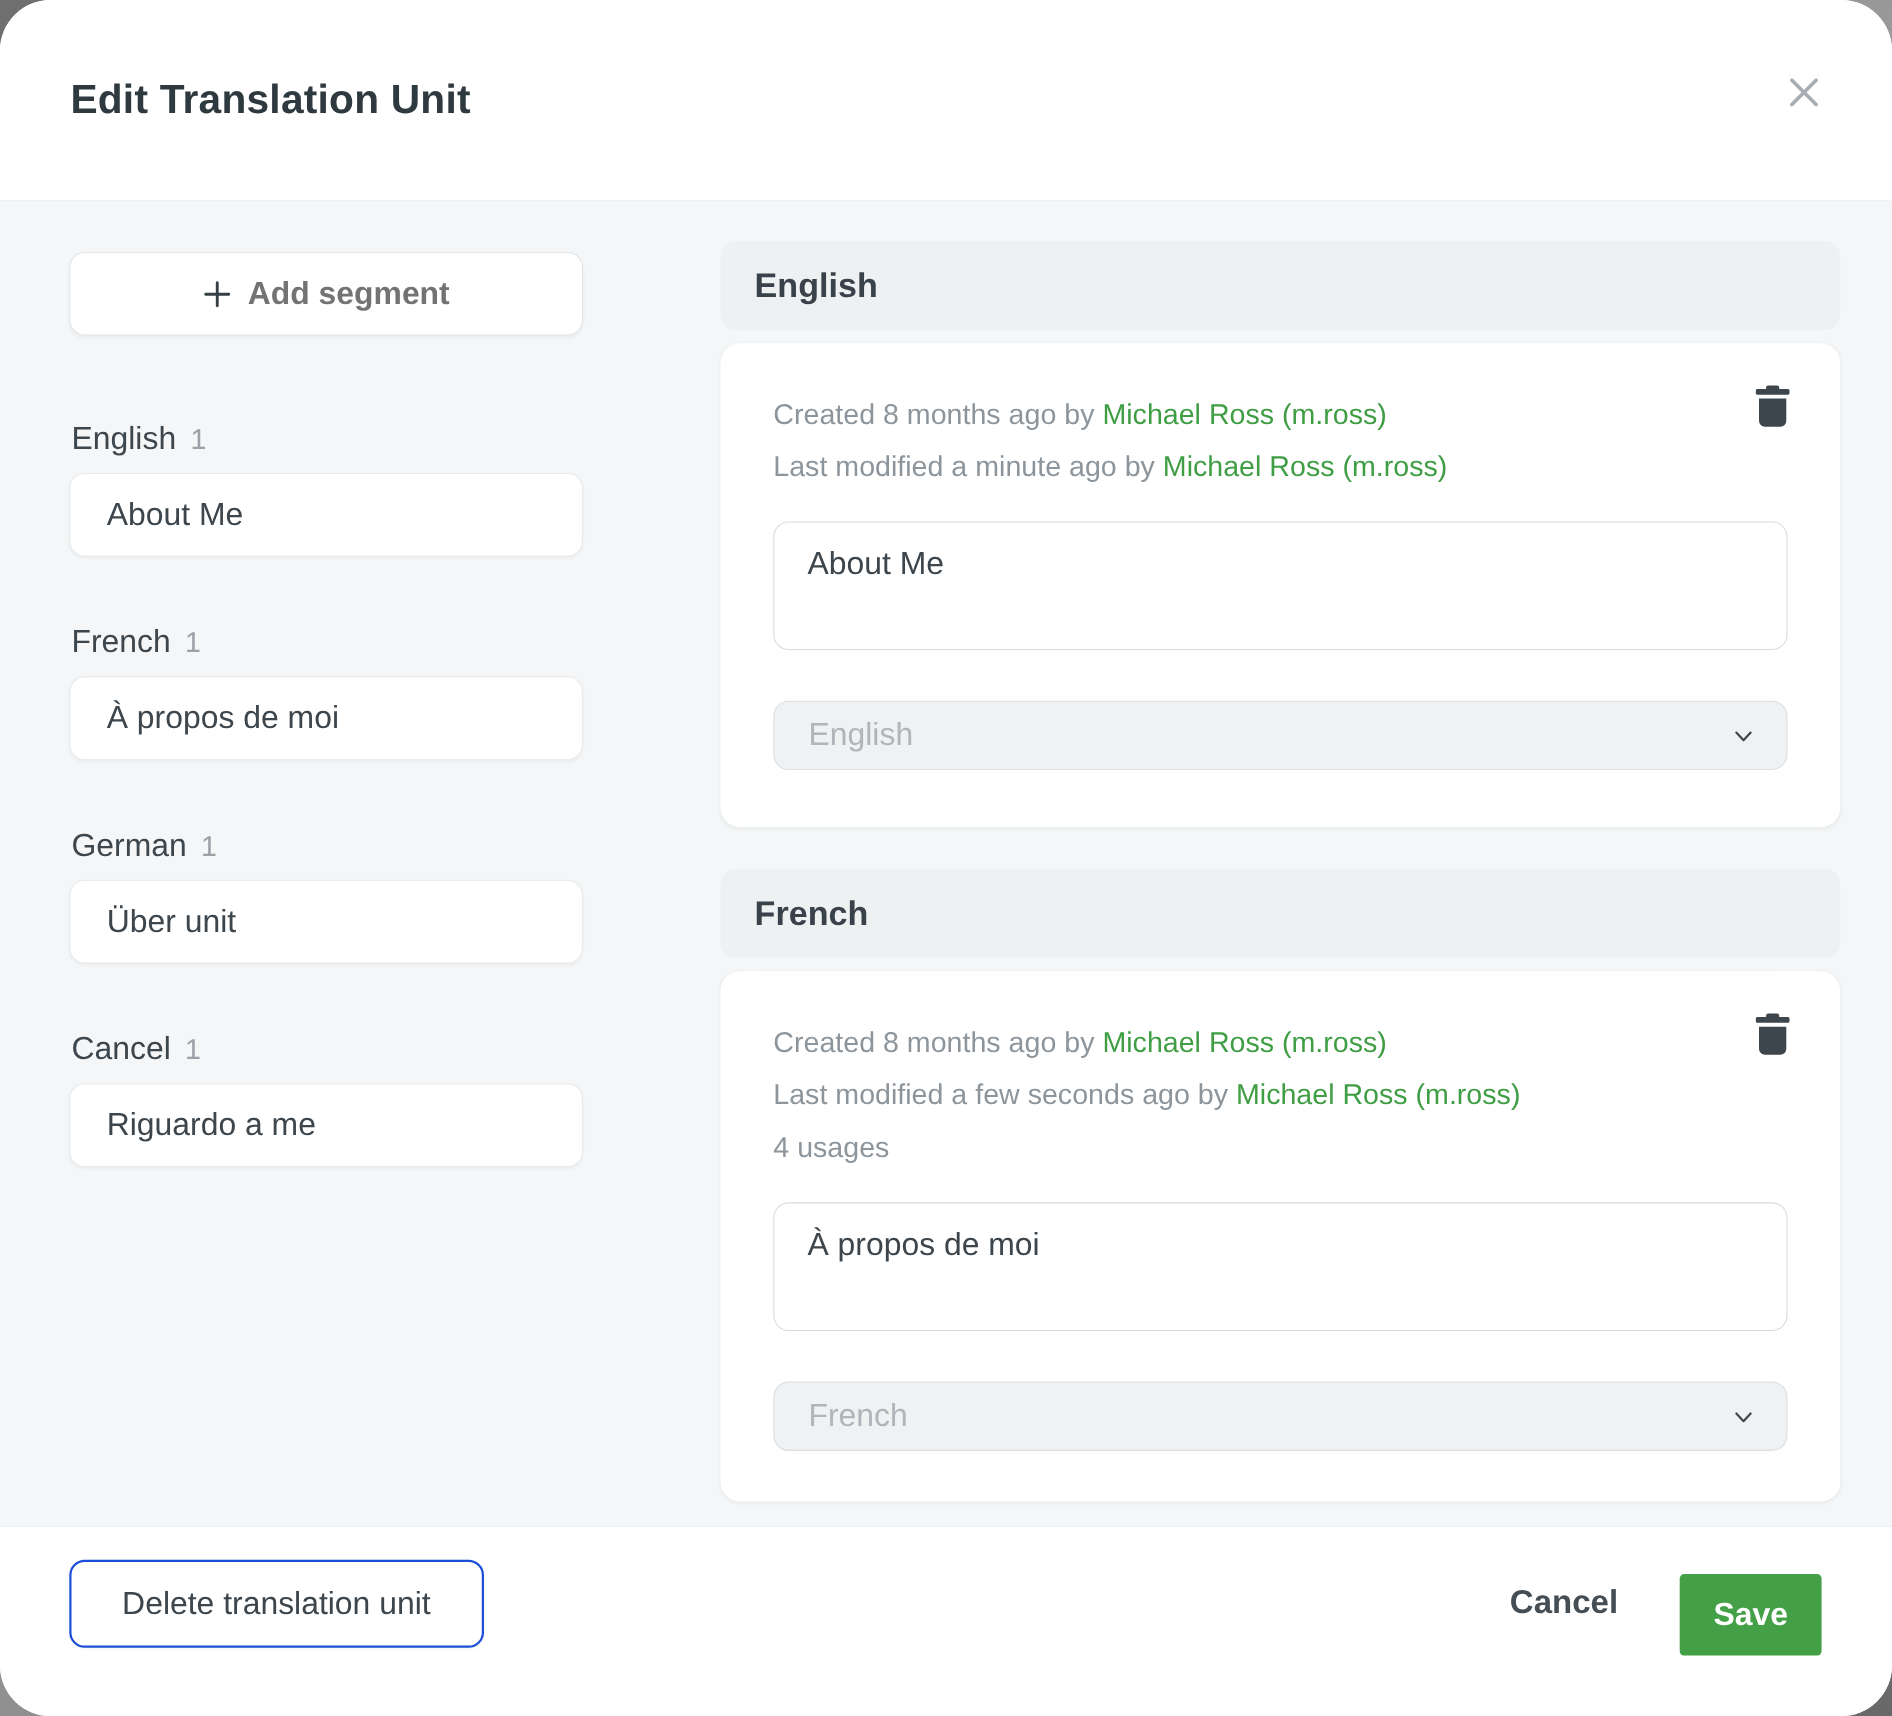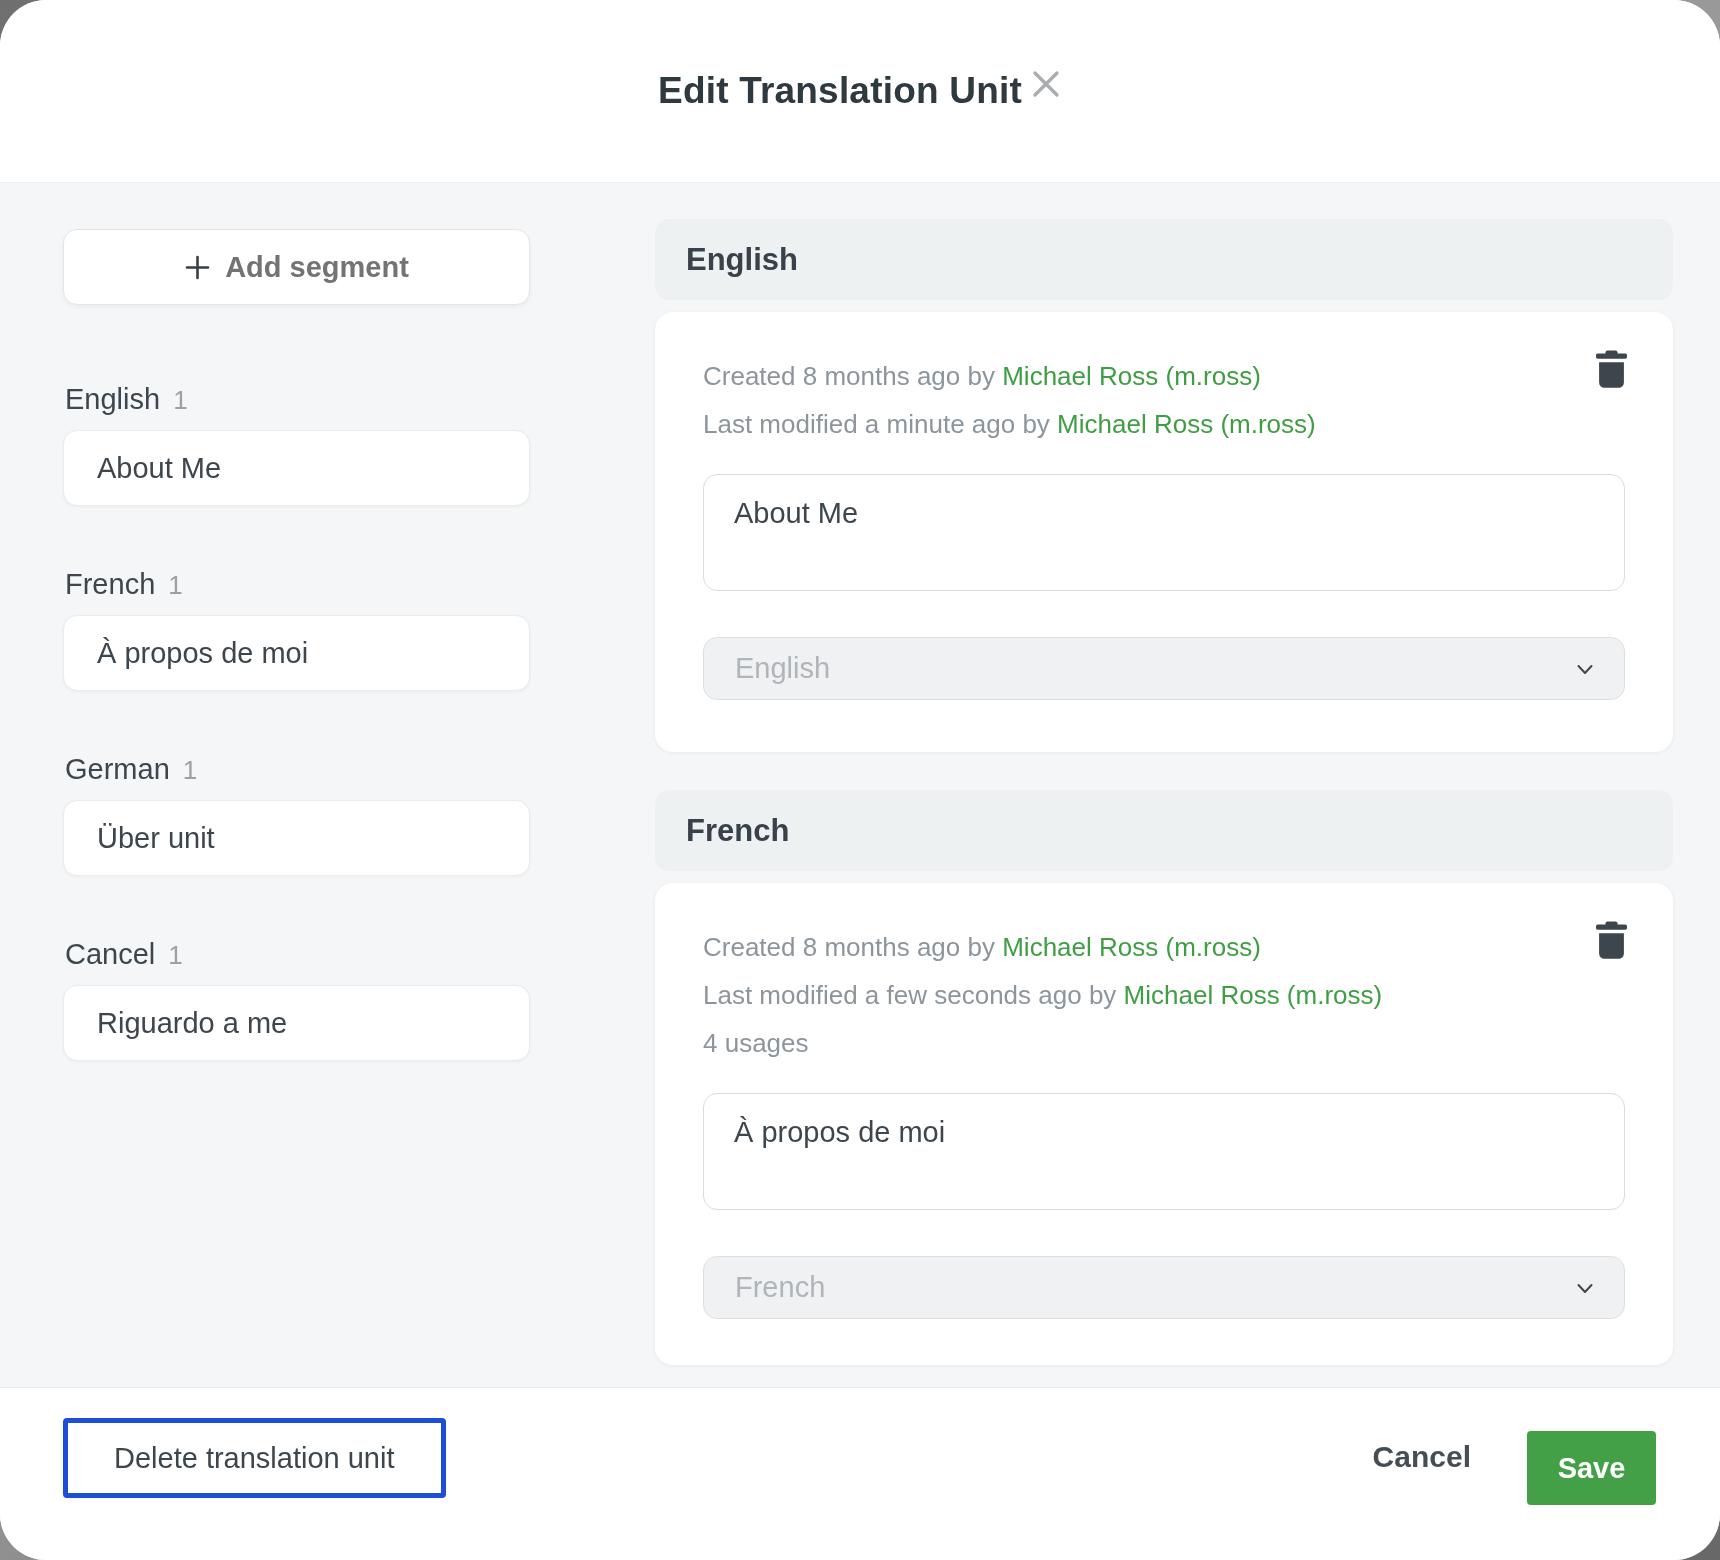--- a/index.html
+++ b/index.html
@@ -15,21 +15,21 @@
     background: #fff;
     border-radius: 46px;
     display: flex; flex-direction: column;
     overflow: hidden;
   }
   
   .modal-header {
     height: 183px; flex: 0 0 183px;
     background: #fff;
     border-bottom: 1px solid #eceef0;
-    display: flex; align-items: center; justify-content: center;
+    display: flex; align-items: center; justify-content: space-between;
     padding: 0 56px 0 64px;
   }
   .modal-title {
     font-size: 37px; font-weight: 600; color: #2e3940; letter-spacing: .2px;
   }
   .close-btn {
     width: 48px; height: 48px; border: none; background: transparent;
     cursor: pointer; display: flex; align-items: center; justify-content: center;
     margin-top: -14px;
   }
@@ -107,21 +107,21 @@
   }
   
   .modal-footer {
     height: 173px; flex: 0 0 173px;
     background: #fff; border-top: 1px solid #e9ebed;
     display: flex; align-items: flex-start; justify-content: space-between;
     padding: 30px 64px 0 63px;
   }
   .delete-btn {
     height: 80px; padding: 0 46px;
-    background: #fff; border: 5px solid #1d4ed8; border-radius: 4px;
+    background: #fff; border: 2px solid #1d4ed8; border-radius: 14px;
     box-shadow: 0 1px 3px rgba(30,40,50,.05);
     font-family: inherit; font-size: 29px; font-weight: 400; color: #3d464d;
     cursor: pointer;
   }
   .footer-right { display: flex; align-items: center; height: 78px; gap: 56px; }
   .cancel-btn {
     border: none; background: transparent;
     font-family: inherit; font-size: 30px; font-weight: 600; color: #454e55;
     cursor: pointer;
     text-align: center;

